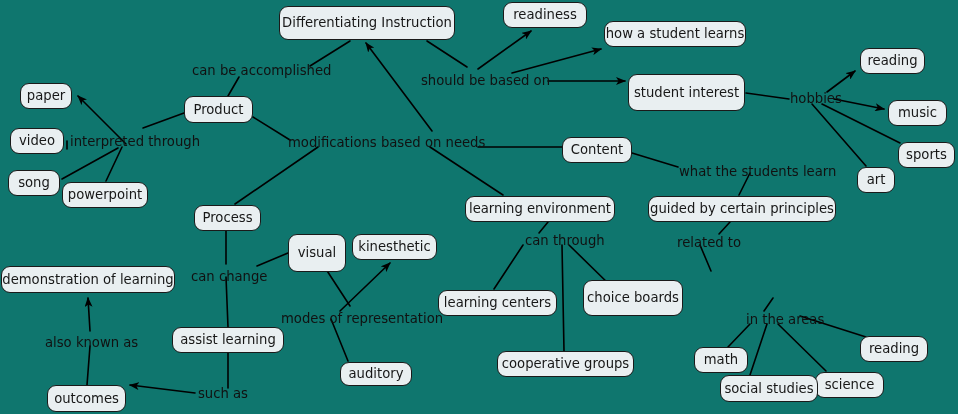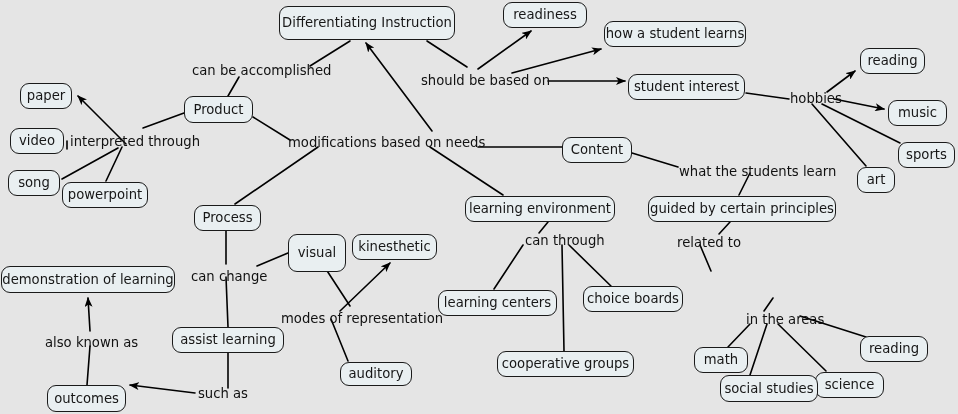--- a/index.html
+++ b/index.html
@@ -5,21 +5,21 @@
 <style>
   html, body {
     margin: 0;
     padding: 0;
     background: #ffffff;
   }
   #map {
     position: relative;
     width: 958px;
     height: 414px;
-    background: #e5e5e5;
+    background: #0f766e;
     font-family: "DejaVu Sans", sans-serif;
     overflow: hidden;
   }
   #edge-layer {
     position: absolute;
     left: 0;
     top: 0;
     width: 958px;
     height: 414px;
     pointer-events: none;
@@ -154,21 +154,21 @@
 
   <div class="node" style="left:279px;top:6px;width:176px;height:34px">
       <span>Differentiating Instruction</span>
     </div>
   <div class="node" style="left:503px;top:2px;width:84px;height:26px">
       <span>readiness</span>
     </div>
   <div class="node" style="left:604px;top:21px;width:142px;height:26px">
       <span>how a student learns</span>
     </div>
-  <div class="node" style="left:628px;top:74px;width:117px;height:26px">
+  <div class="node" style="left:628px;top:74px;width:117px;height:37px">
       <span>student interest</span>
     </div>
   <div class="node" style="left:860px;top:48px;width:65px;height:26px">
       <span>reading</span>
     </div>
   <div class="node" style="left:888px;top:100px;width:59px;height:26px">
       <span>music</span>
     </div>
   <div class="node" style="left:898px;top:142px;width:57px;height:26px">
       <span>sports</span>
@@ -208,21 +208,21 @@
     </div>
   <div class="node" style="left:352px;top:234px;width:85px;height:26px">
       <span>kinesthetic</span>
     </div>
   <div class="node" style="left:1px;top:266px;width:174px;height:27px">
       <span>demonstration of learning</span>
     </div>
   <div class="node" style="left:438px;top:290px;width:119px;height:26px">
       <span>learning centers</span>
     </div>
-  <div class="node" style="left:583px;top:286px;width:100px;height:26px">
+  <div class="node" style="left:583px;top:280px;width:100px;height:36px">
       <span>choice boards</span>
     </div>
   <div class="node" style="left:172px;top:327px;width:112px;height:26px">
       <span>assist learning</span>
     </div>
   <div class="node" style="left:694px;top:347px;width:54px;height:26px">
       <span>math</span>
     </div>
   <div class="node" style="left:860px;top:336px;width:68px;height:26px">
       <span>reading</span>

